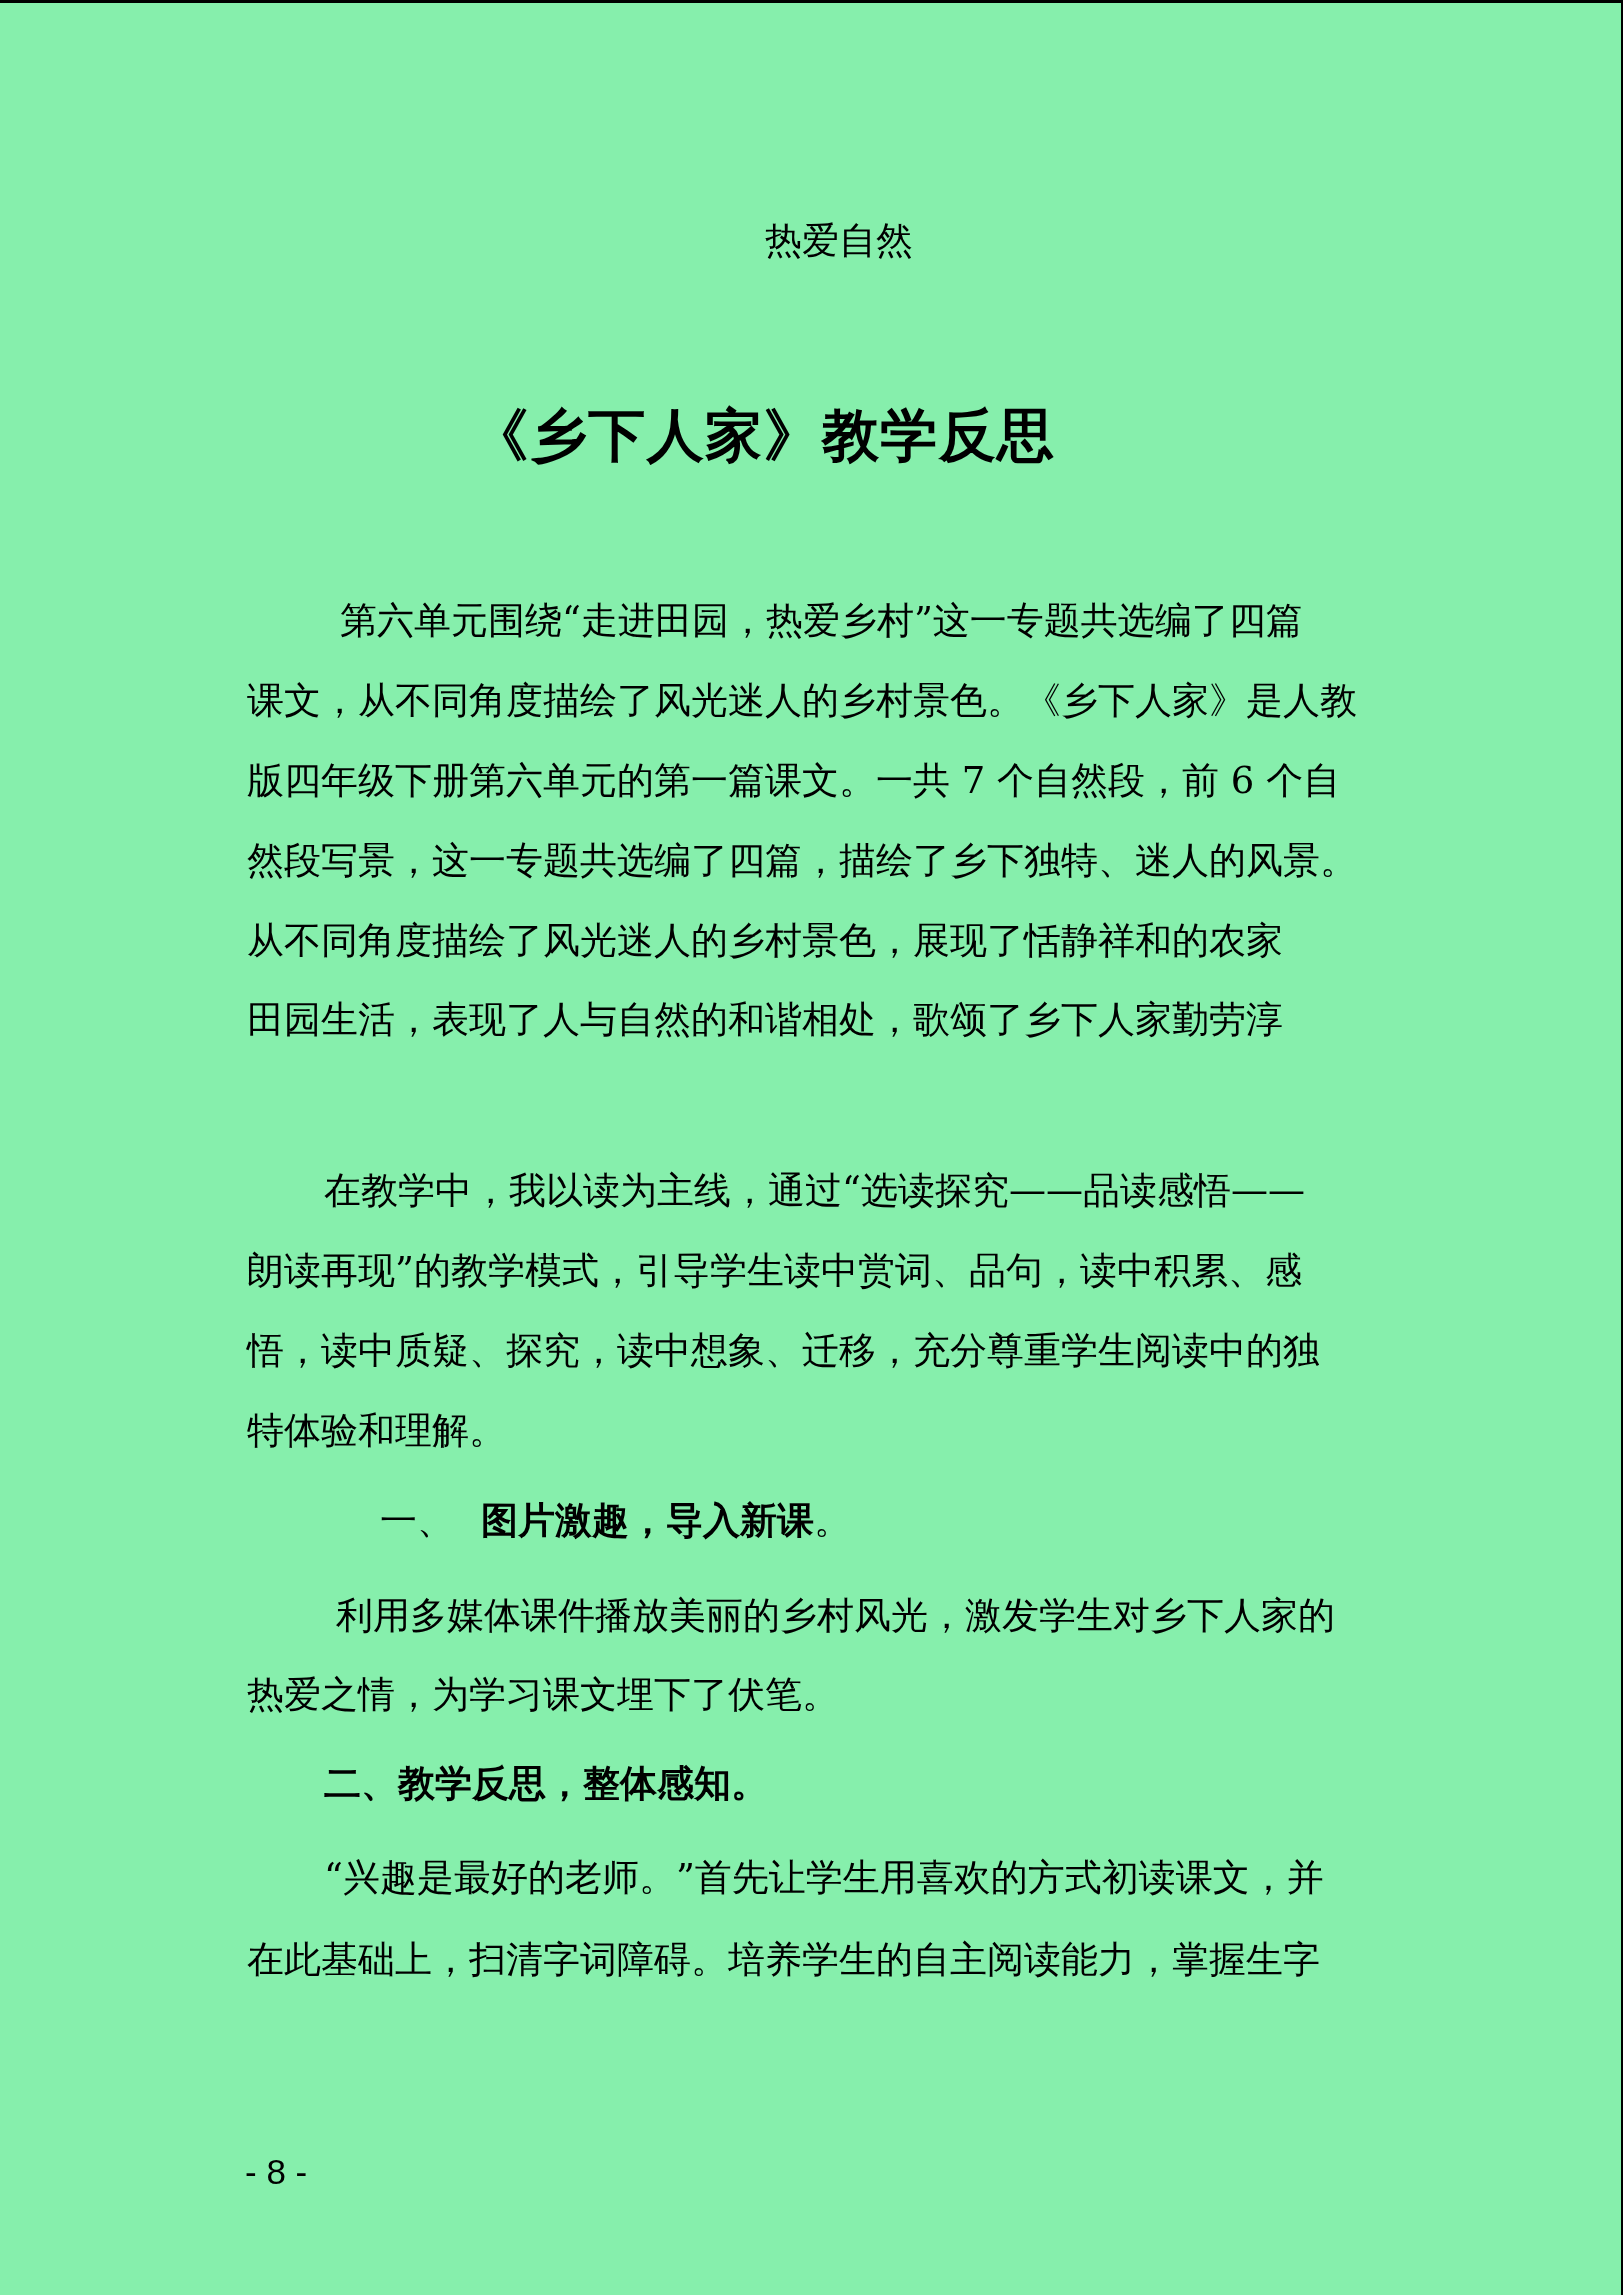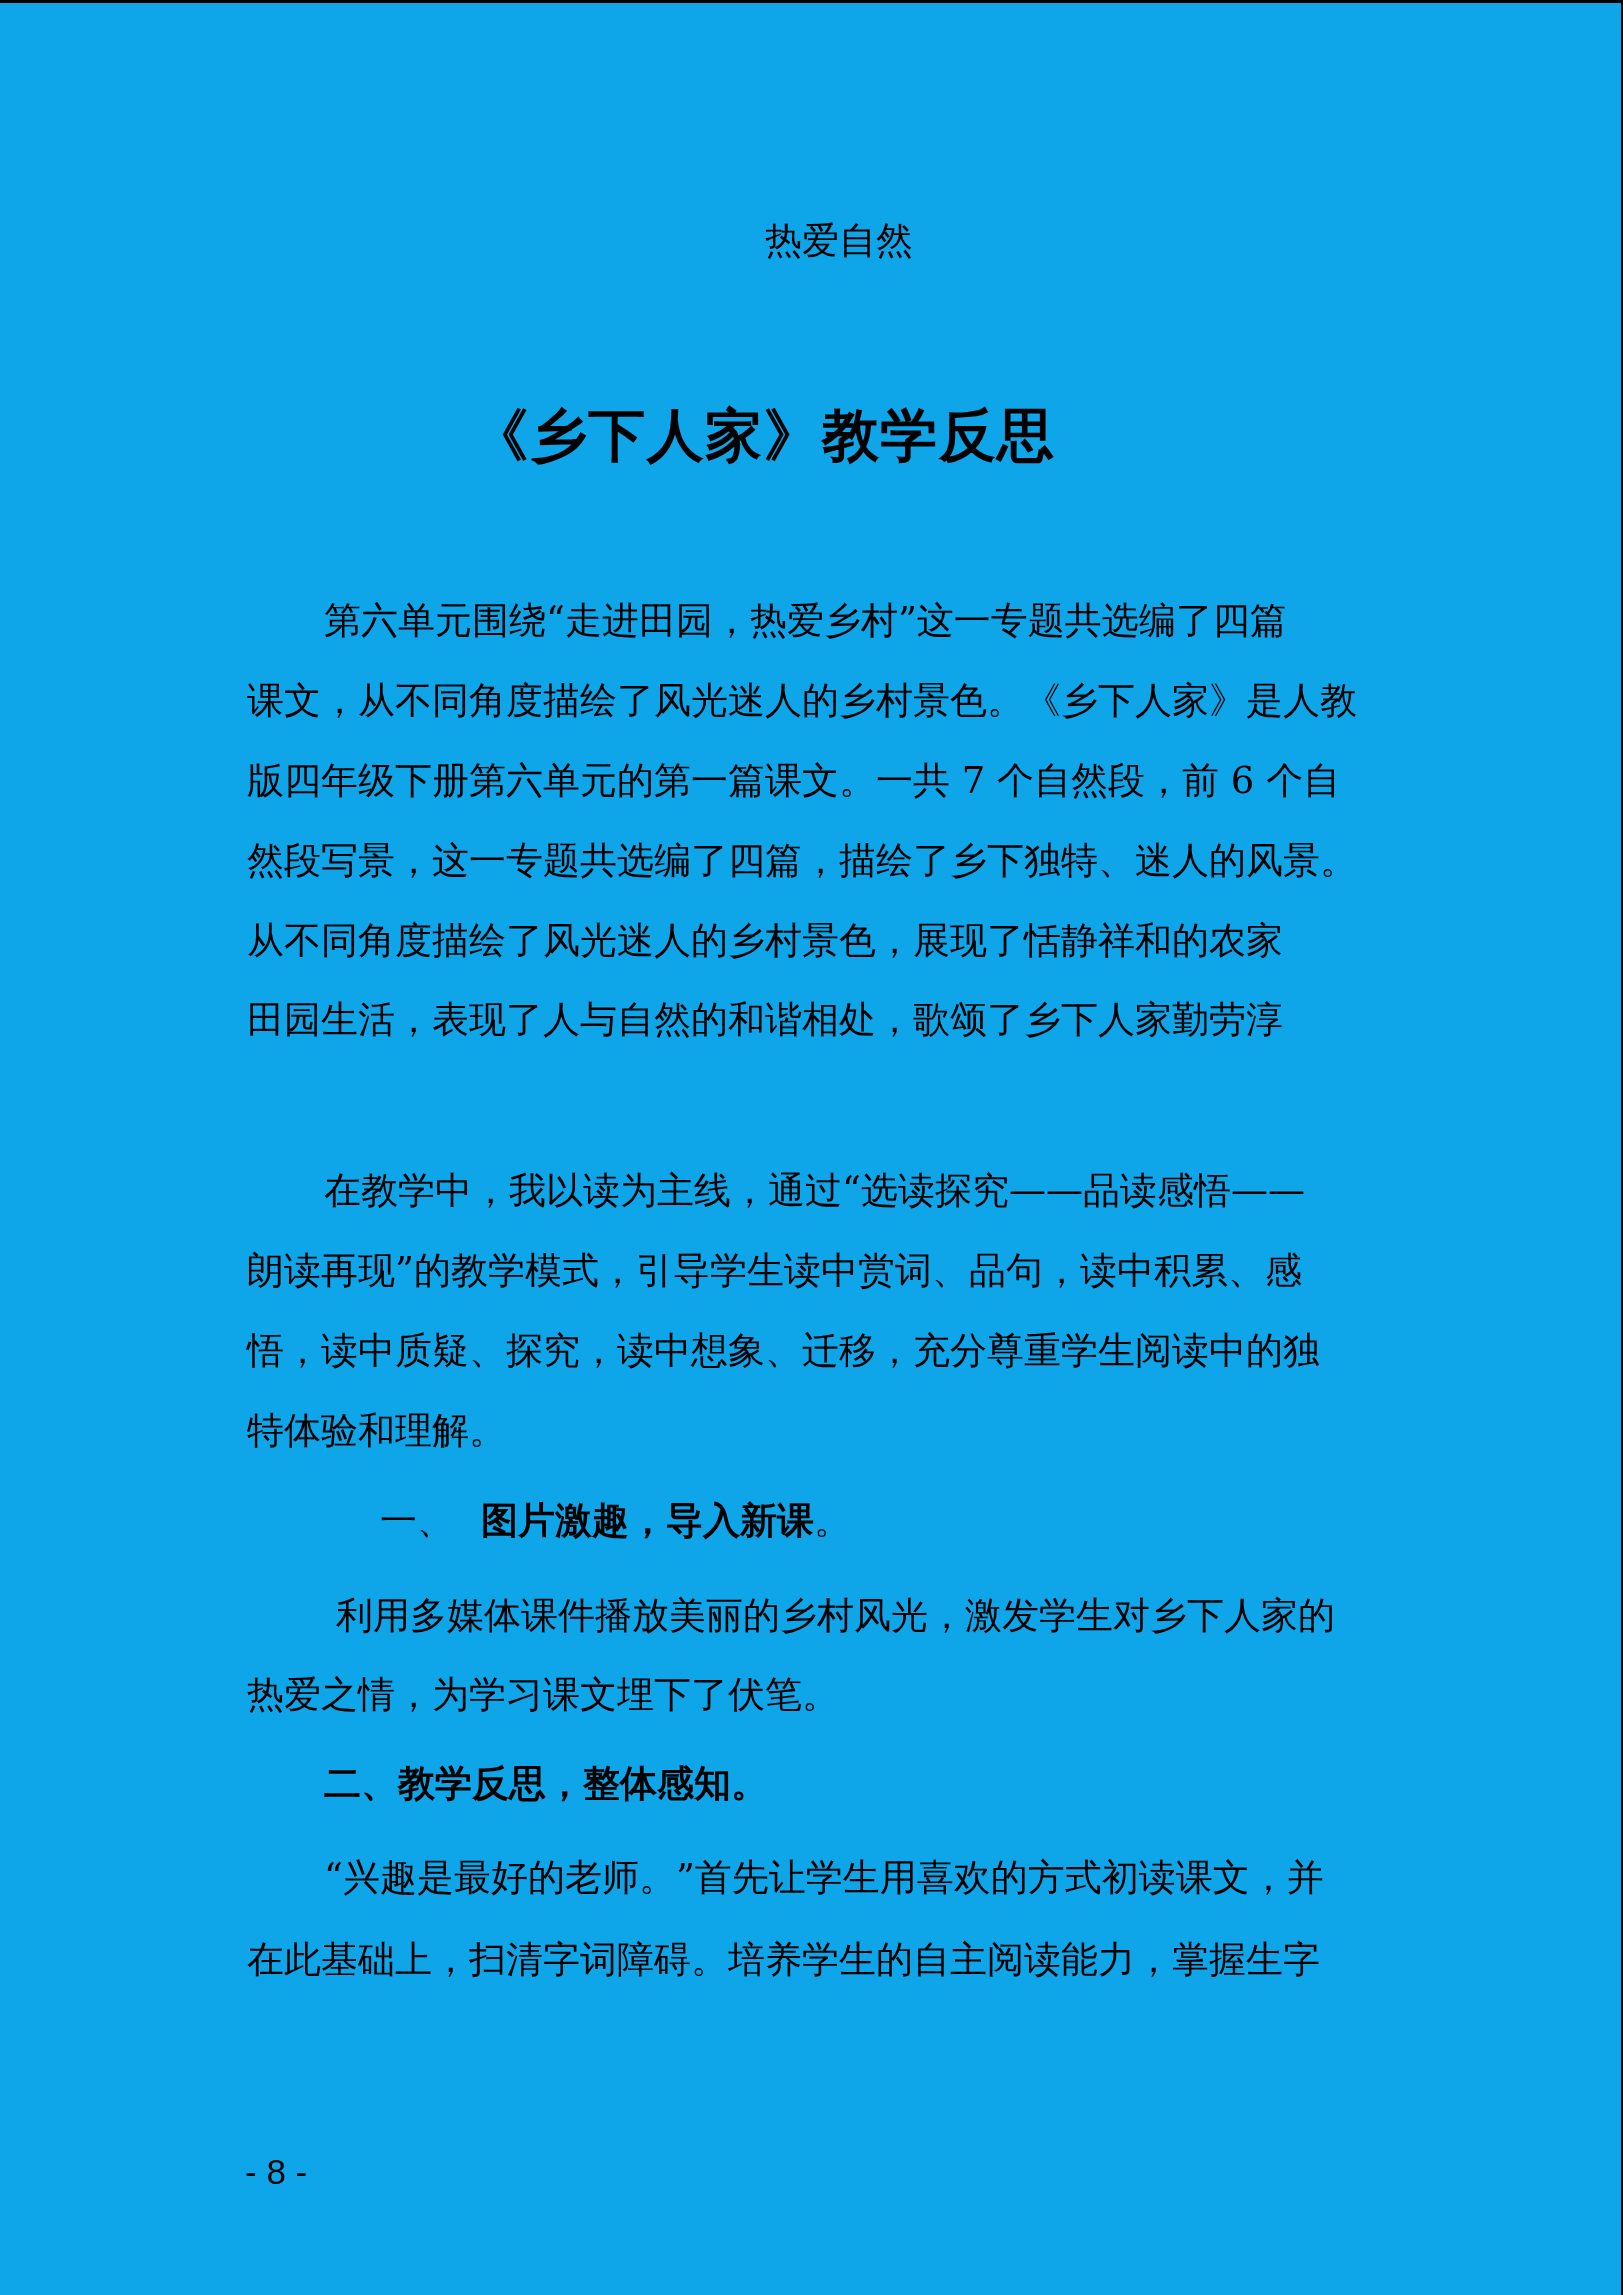--- a/index.html
+++ b/index.html
@@ -17,21 +17,21 @@
     }
     .page {
       position: absolute;
       left: 0;
       top: 0;
       width: 1623px;
       height: 2295px;
       box-sizing: border-box;
       border-top: 3.4px solid #000;
       border-right: 2px solid #000;
-      background: #0ea5e9;
+      background: #86efac;
     }
     .running-header {
       position: absolute;
       left: 0;
       width: 1678px;
       top: 214px;
       text-align: center;
       font-size: 37px;
       line-height: 48px;
       font-family: "DejaVu Serif", "Liberation Serif", serif;
@@ -78,21 +78,21 @@
   </style>
 </head>
 <body>
 
 <div class="page">
 
   <div class="running-header">热爱自然</div>
 
   <div class="doc-title">《乡下人家》教学反思</div>
 
-  <div class="line indent" style="top:594px;">第六单元围绕“走进田园，热爱乡村”这一专题共选编了四篇</div>
+  <div class="line indent" style="top:594px;margin-left:16px;">第六单元围绕“走进田园，热爱乡村”这一专题共选编了四篇</div>
   <div class="line" style="top:674px;">课文，从不同角度描绘了风光迷人的乡村景色。《乡下人家》是人教</div>
   <div class="line" style="top:754px;">版四年级下册第六单元的第一篇课文。一共 7 个自然段，前 6 个自</div>
   <div class="line" style="top:834px;">然段写景，这一专题共选编了四篇，描绘了乡下独特、迷人的风景。</div>
   <div class="line" style="top:914px;">从不同角度描绘了风光迷人的乡村景色，展现了恬静祥和的农家</div>
   <div class="line" style="top:993px;">田园生活，表现了人与自然的和谐相处，歌颂了乡下人家勤劳淳</div>
 
   <div class="line indent" style="top:1164px;">在教学中，我以读为主线，通过“选读探究——品读感悟——</div>
   <div class="line" style="top:1244px;">朗读再现”的教学模式，引导学生读中赏词、品句，读中积累、感</div>
   <div class="line" style="top:1324px;">悟，读中质疑、探究，读中想象、迁移，充分尊重学生阅读中的独</div>
   <div class="line" style="top:1404px;">特体验和理解。</div>

